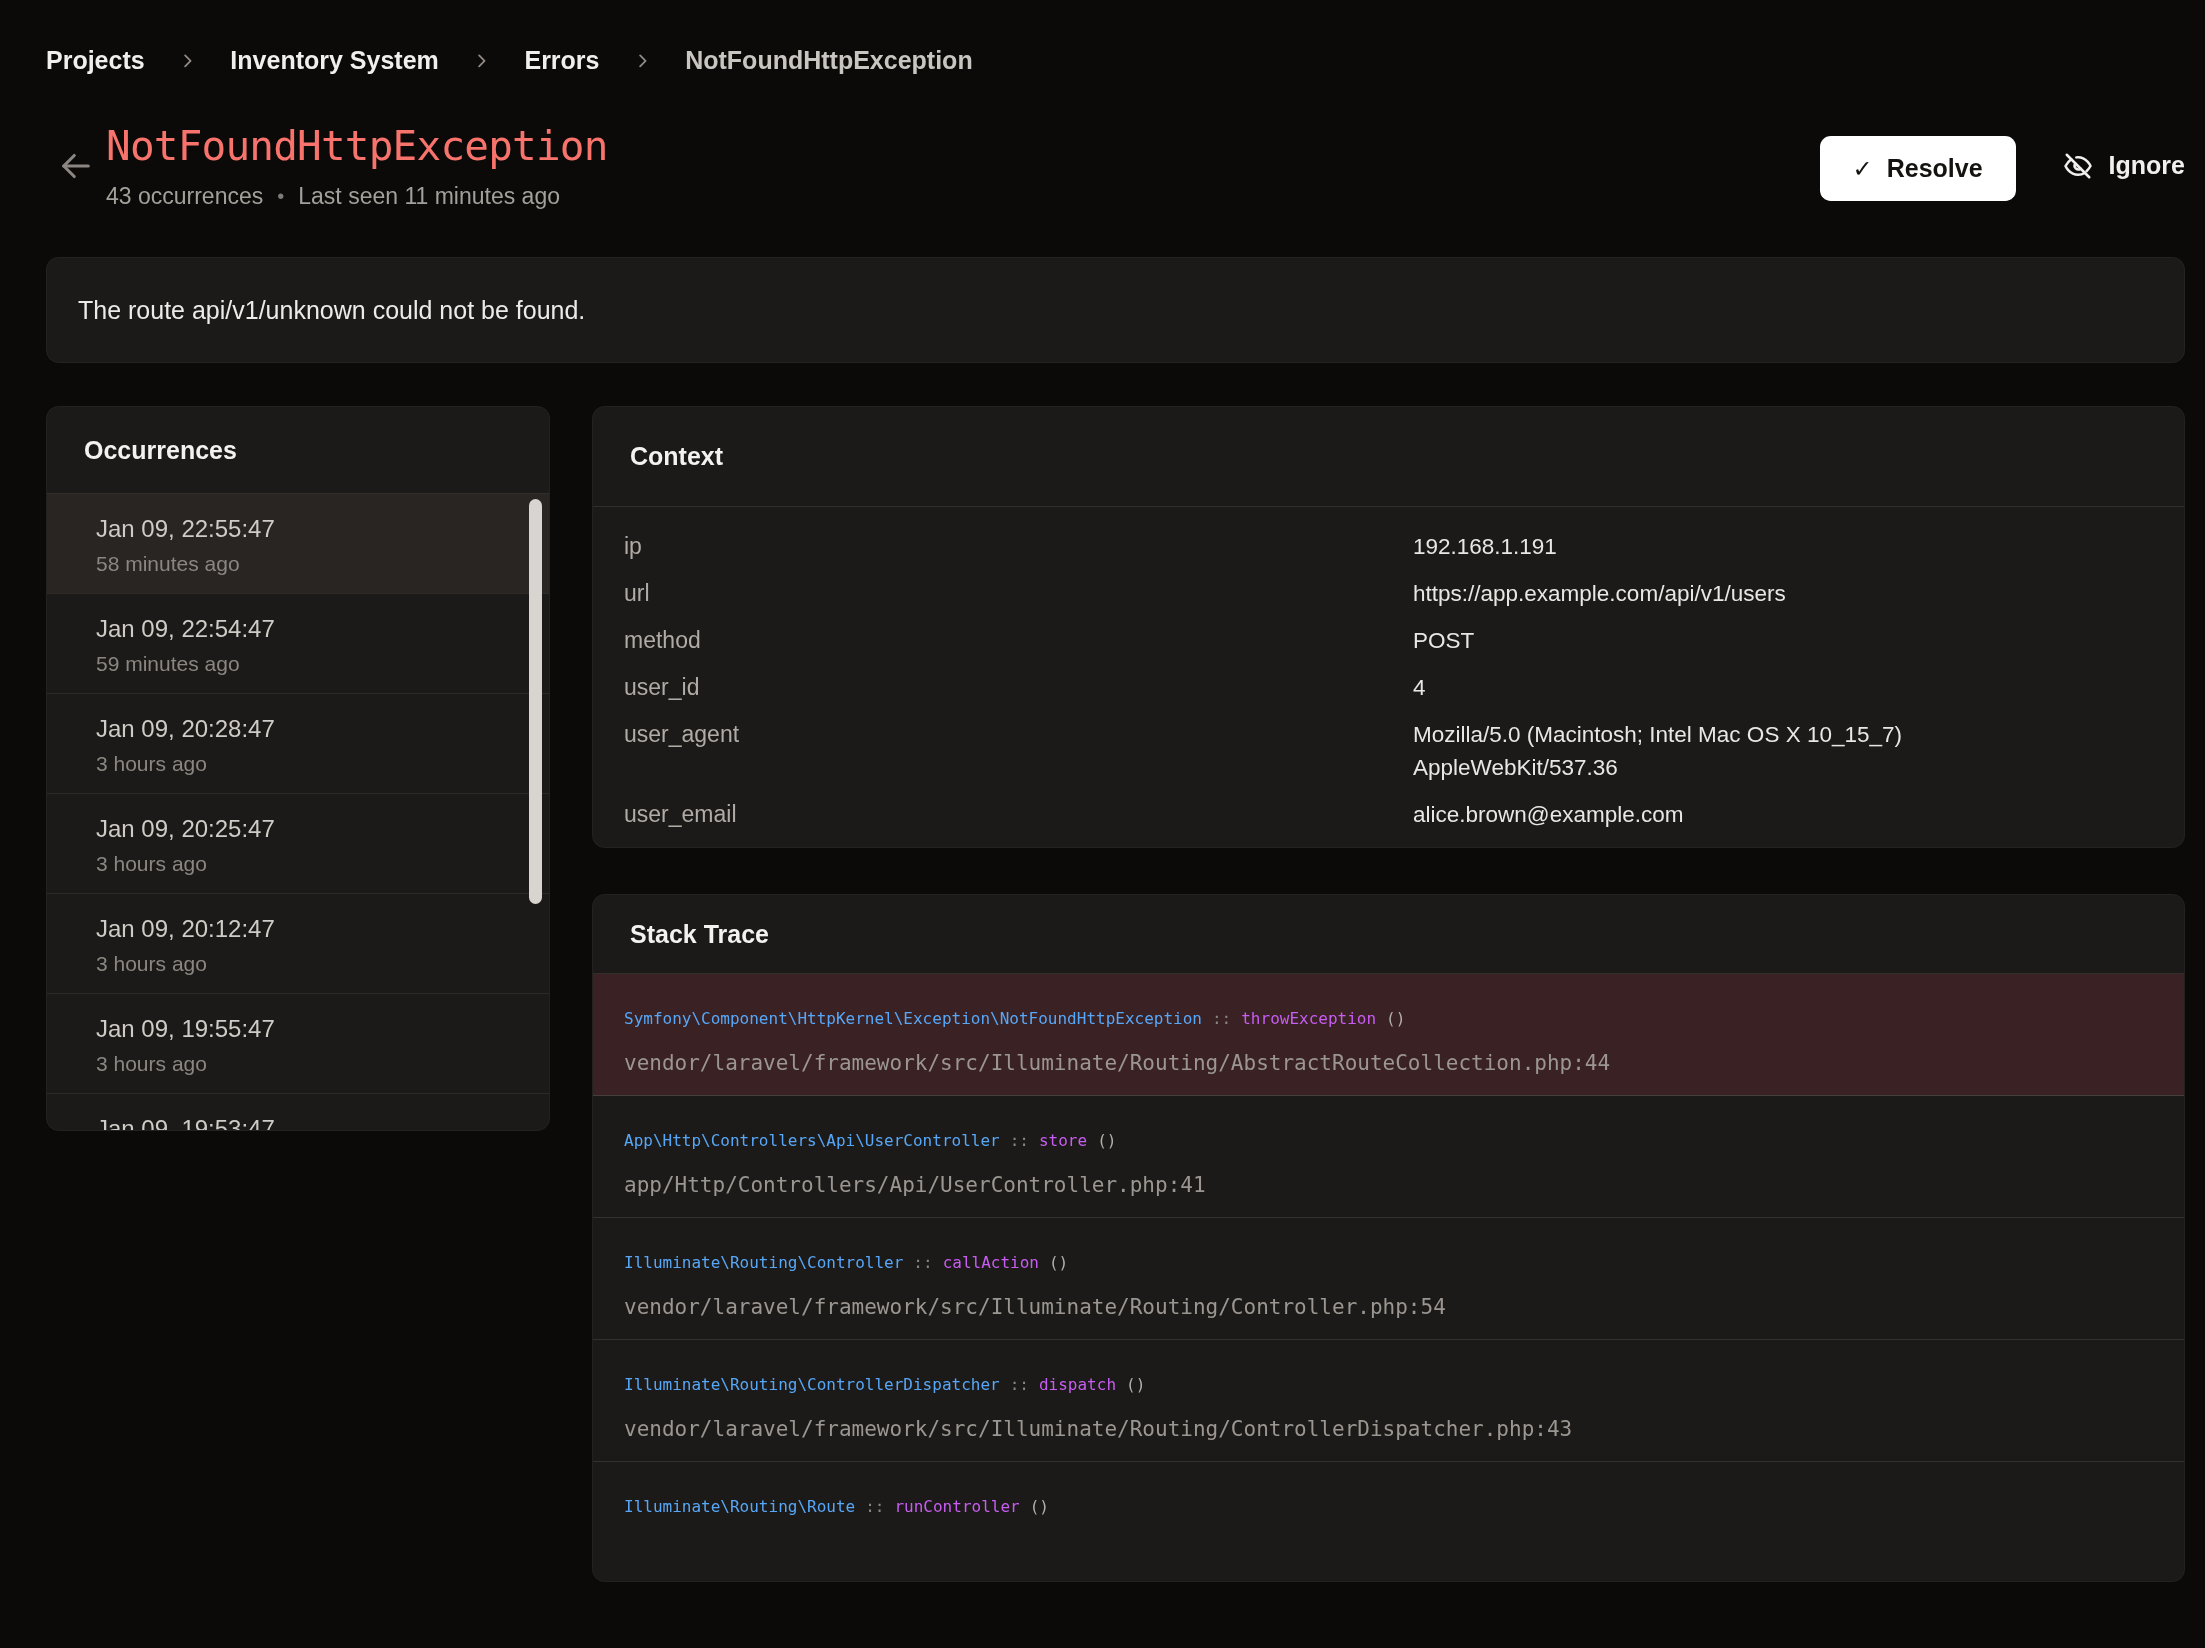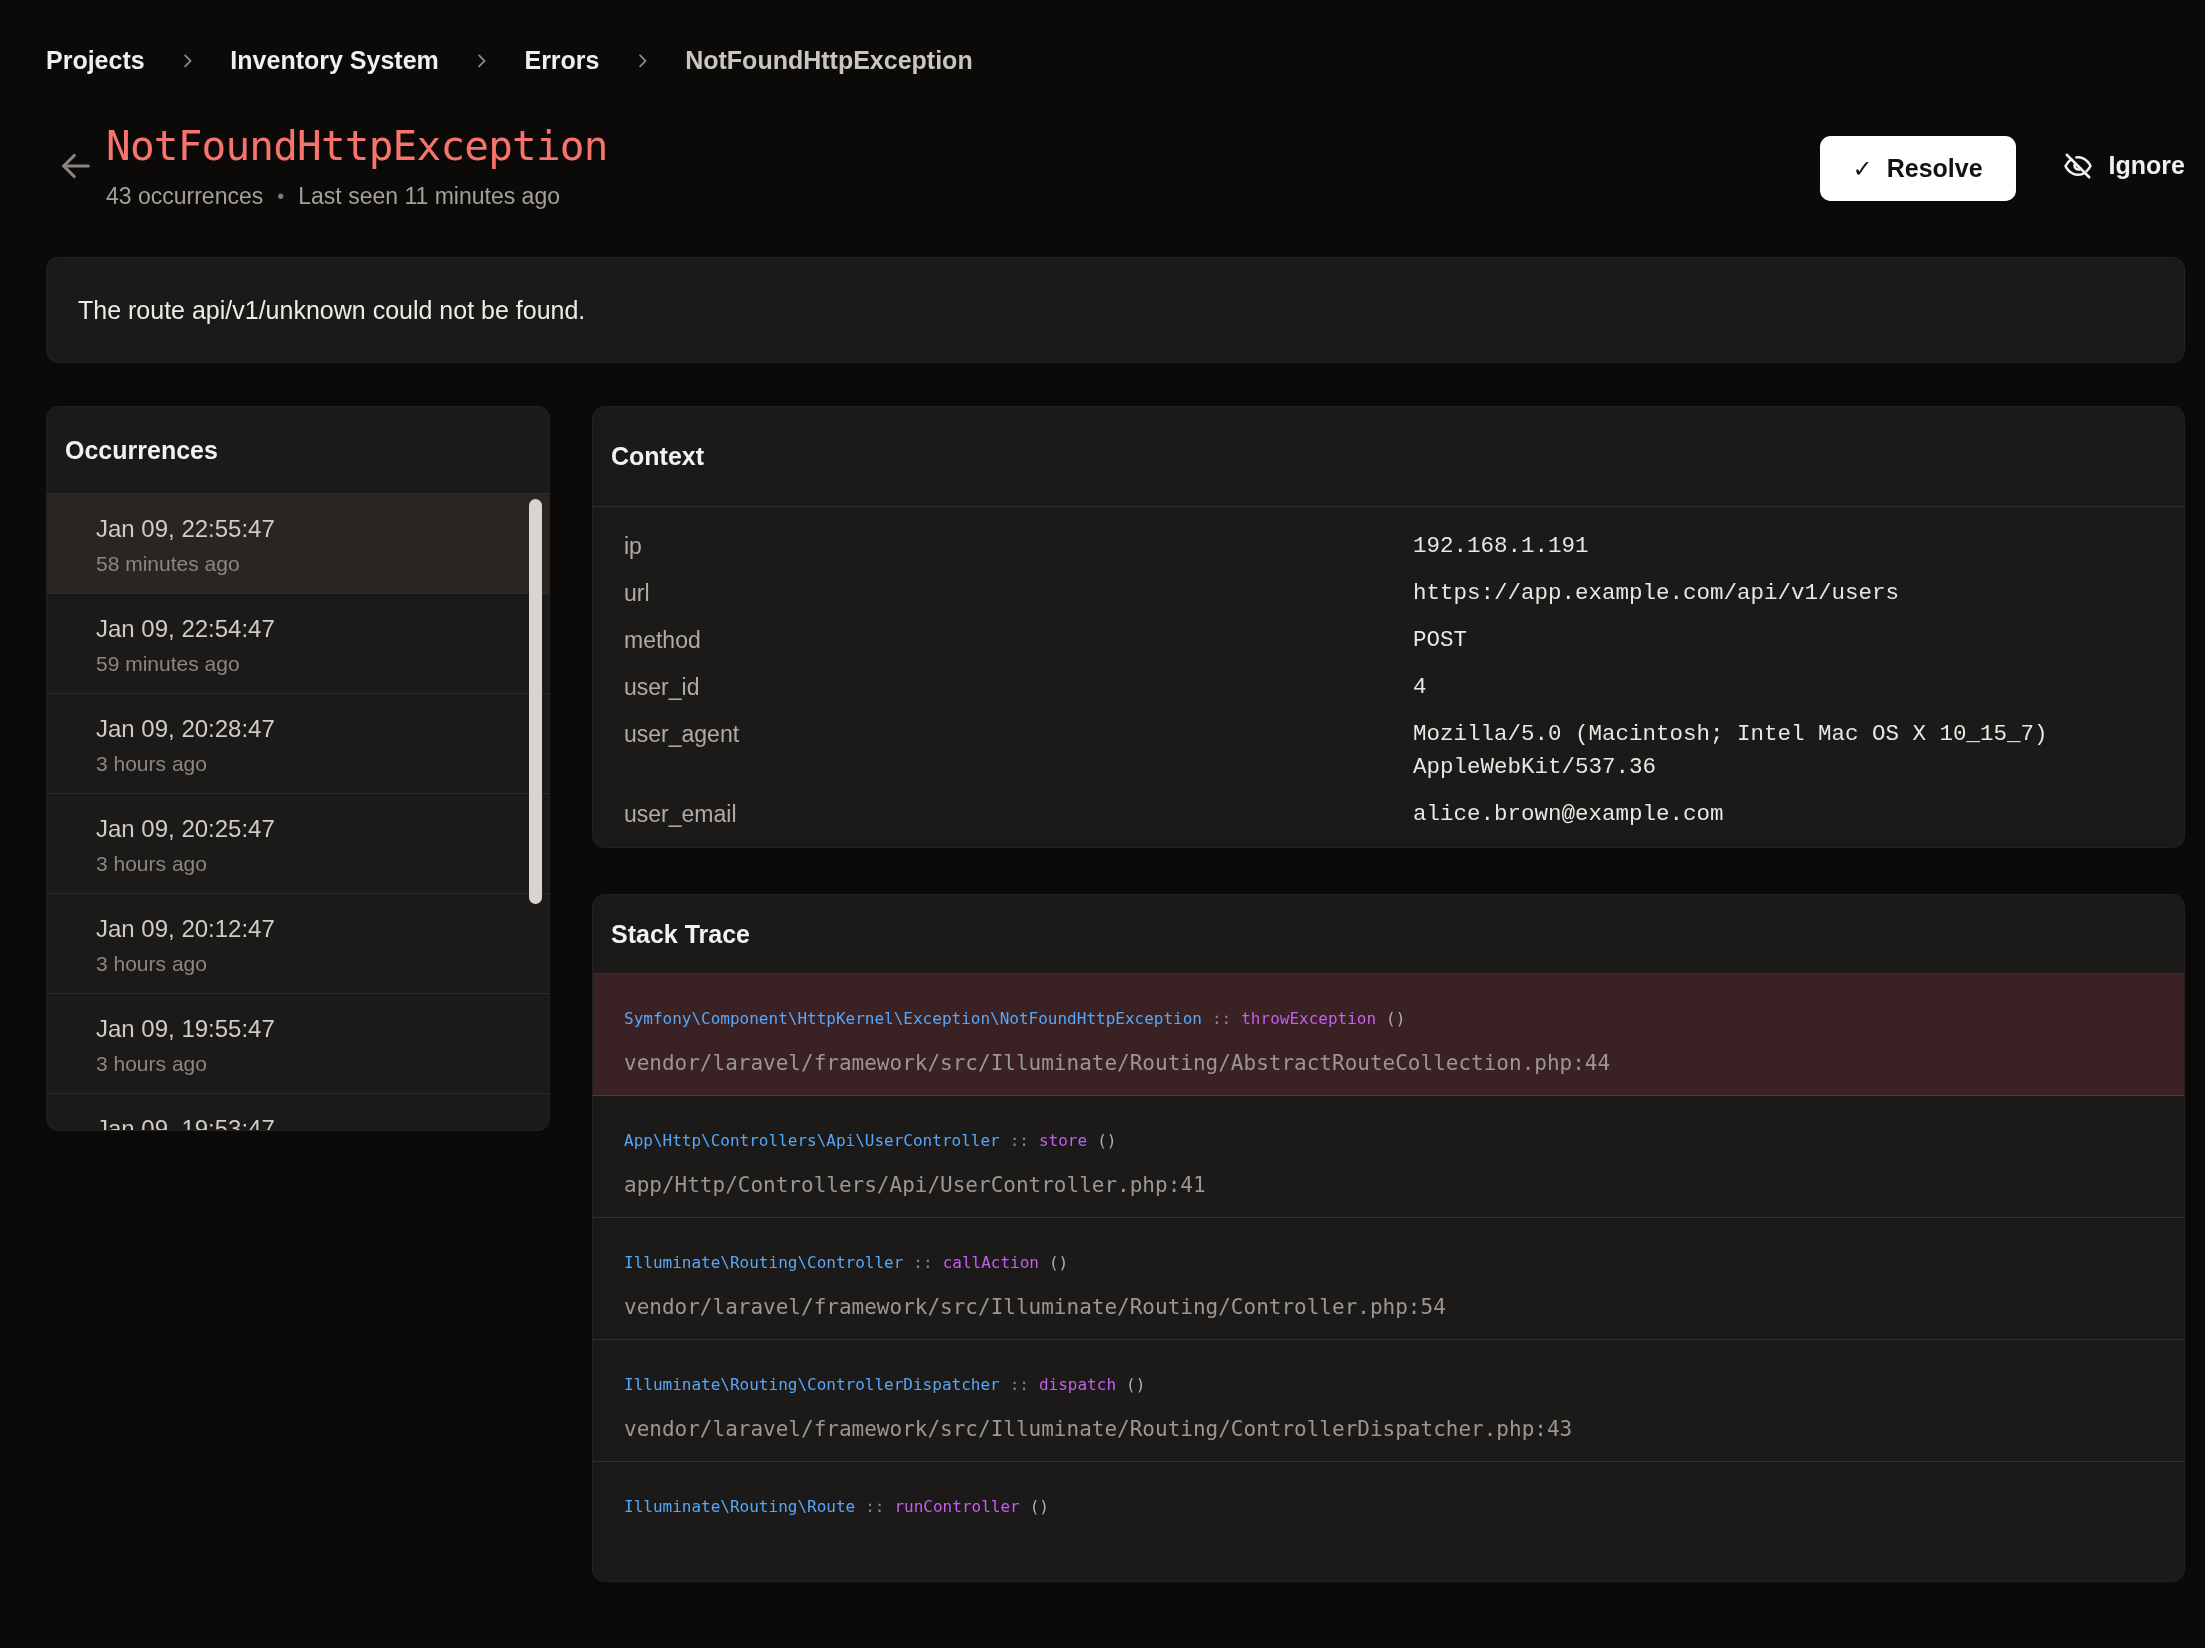--- a/index.html
+++ b/index.html
@@ -40,21 +40,21 @@
 
   
   .banner{margin-top:47px;height:106px;box-sizing:border-box;background:#1c1a18;
     border:0.8px solid #252220;border-radius:12.5px;display:flex;align-items:center;
     padding:0 31px;font-size:25px;color:#edebe8;}
 
   
   .columns{margin-top:43px;display:flex;gap:42px;align-items:flex-start;}
   .panel{background:#1c1a18;border:0.8px solid #242220;border-radius:12.5px;
     box-sizing:border-box;overflow:hidden;}
-  .panel-header{display:flex;align-items:center;padding:0 18px;font-size:25px;
+  .panel-header{display:flex;align-items:center;padding:0 37px;font-size:25px;
     font-weight:700;color:#f4f2f0;border-bottom:0.8px solid #302d2a;box-sizing:border-box;}
 
   
   .occ-panel{width:504px;height:725px;flex:0 0 504px;}
   .occ-panel .panel-header{height:87px;}
   .occ-list{position:relative;height:637px;overflow:hidden;}
   .occ-item{height:100px;box-sizing:border-box;padding:21px 49px 0;
     border-bottom:0.8px solid #2d2a27;cursor:pointer;}
   .occ-item.selected{background:#282523;}
   .occ-time{font-size:24px;color:#cfcbc7;}
@@ -64,21 +64,21 @@
 
   
   .right-col{flex:1;display:flex;flex-direction:column;gap:46px;min-width:0;}
 
   
   .ctx-panel{width:100%;height:442px;}
   .ctx-panel .panel-header{height:100px;}
   .ctx-body{padding:23px 31px 0;}
   .ctx-row{display:flex;align-items:flex-start;margin-bottom:14px;}
   .ctx-key{width:789px;flex:0 0 789px;font-size:23px;color:#b0aba6;line-height:33px;}
-  .ctx-val{font-family:Liberation Mono, monospace;font-size:22.5px;color:#e9e7e4;
+  .ctx-val{font-family:Liberation Sans, sans-serif;font-size:22.5px;color:#e9e7e4;
     line-height:33px;max-width:683px;word-wrap:break-word;}
 
   
   .stack-panel{width:100%;height:688px;}
   .stack-panel .panel-header{height:79px;}
   .frame{height:122px;box-sizing:border-box;padding:31px 31px 0;
     border-bottom:0.8px solid #343030;cursor:pointer;}
   .frame:last-child{border-bottom:none;}
   .frame.highlighted{background:#3a2123;border-bottom-color:#45403c;}
   .frame-line{font-family:"DejaVu Sans Mono", monospace;font-size:16px;line-height:28px;

